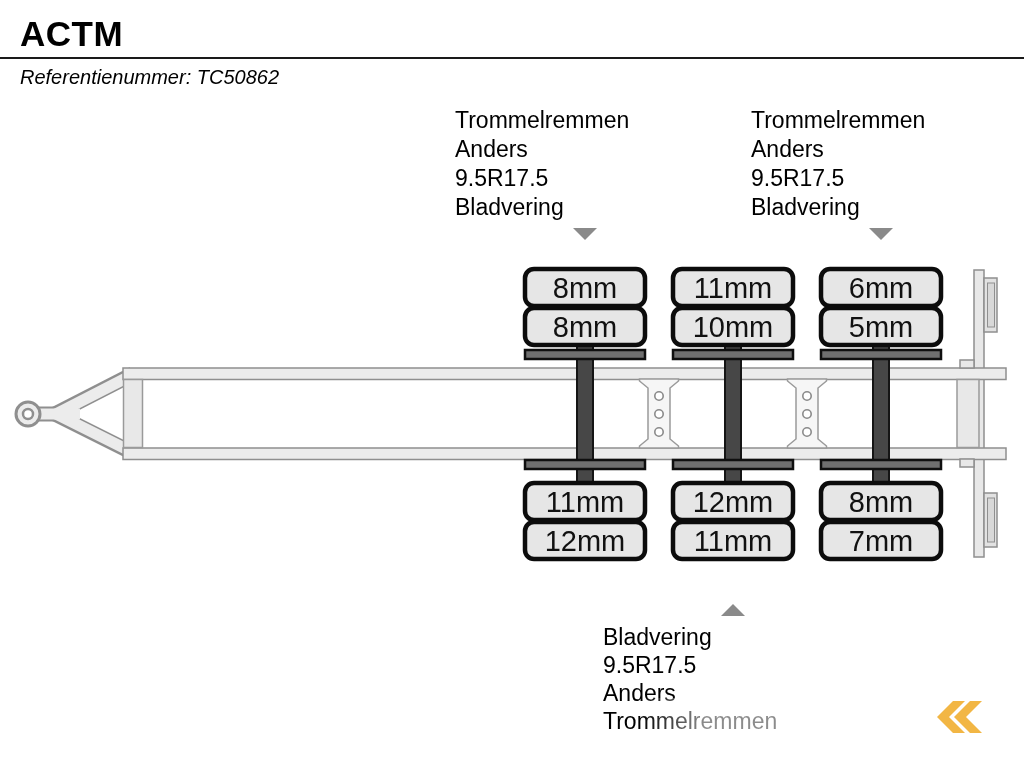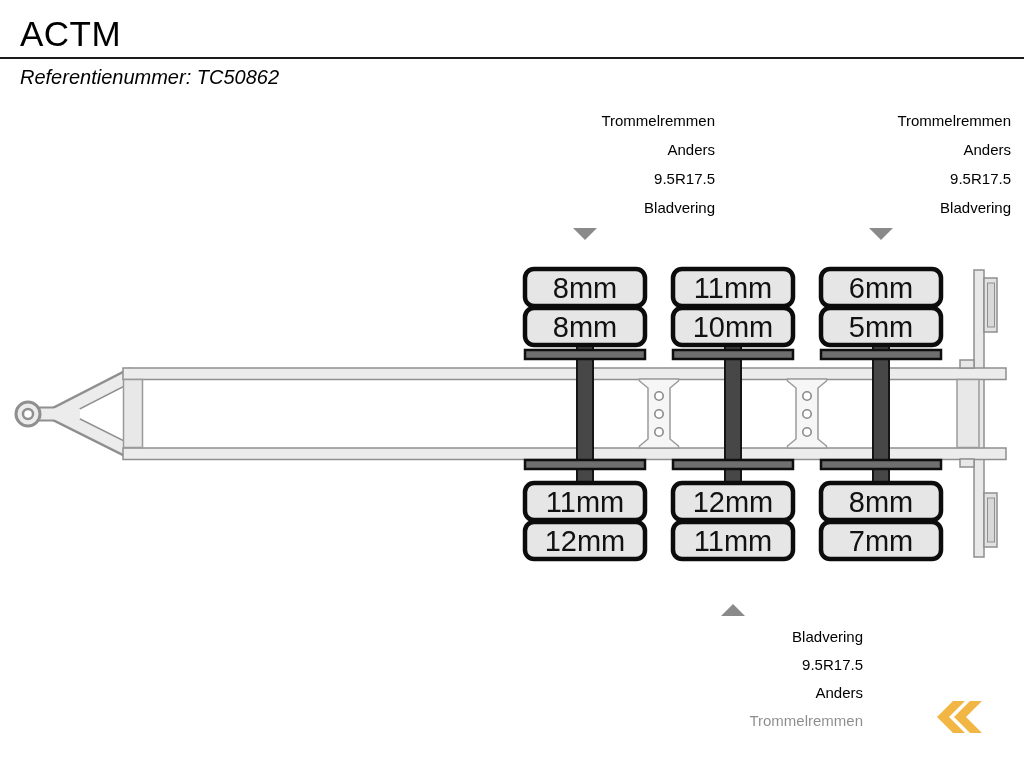--- a/index.html
+++ b/index.html
@@ -1,23 +1,23 @@
 <!DOCTYPE html>
 <html><head>
 <meta charset="utf-8">
 <style>
   html,body{margin:0;padding:0;}
   body{
     width:1024px;height:768px;background:#ffffff;position:relative;overflow:hidden;
     font-family:"Liberation Sans","DejaVu Sans",sans-serif;color:#000;
   }
-  .title{position:absolute;left:20px;top:14px;font-size:35px;font-weight:normal;letter-spacing:0.5px;}
+  .title{position:absolute;left:20px;top:14px;font-size:35px;font-weight:bold;letter-spacing:0.5px;}
   .rule{position:absolute;left:0;top:57px;width:1024px;height:2px;background:#1a1a1a;}
   .ref{position:absolute;left:20px;top:66px;font-size:20px;font-style:italic;}
-  .annotation{position:absolute;width:260px;text-align:right;font-size:15px;line-height:29px;}
+  .annotation{position:absolute;width:260px;text-align:left;font-size:23px;line-height:29px;}
   .annotation .line{white-space:nowrap;}
   #ann-axle1{left:455px;top:106px;}
   #ann-axle3{left:751px;top:106px;}
   #ann-axle2{left:603px;top:604px;line-height:28px;}
   .tri{width:0;height:0;border-left:12px solid transparent;border-right:12px solid transparent;margin:0 auto;}
   .tri-down{border-top:12px solid #8a8a8a;margin-top:6px;}
   .tri-up{border-bottom:12px solid #8a8a8a;margin-bottom:7px;}
   #diagram{position:absolute;left:0;top:255px;width:1024px;height:320px;}
   svg text.tire-label{font-family:"Liberation Sans","DejaVu Sans",sans-serif;font-size:29px;fill:#111;text-anchor:middle;}
   #watermark{position:absolute;left:640px;top:698px;width:292px;height:40px;pointer-events:none;

